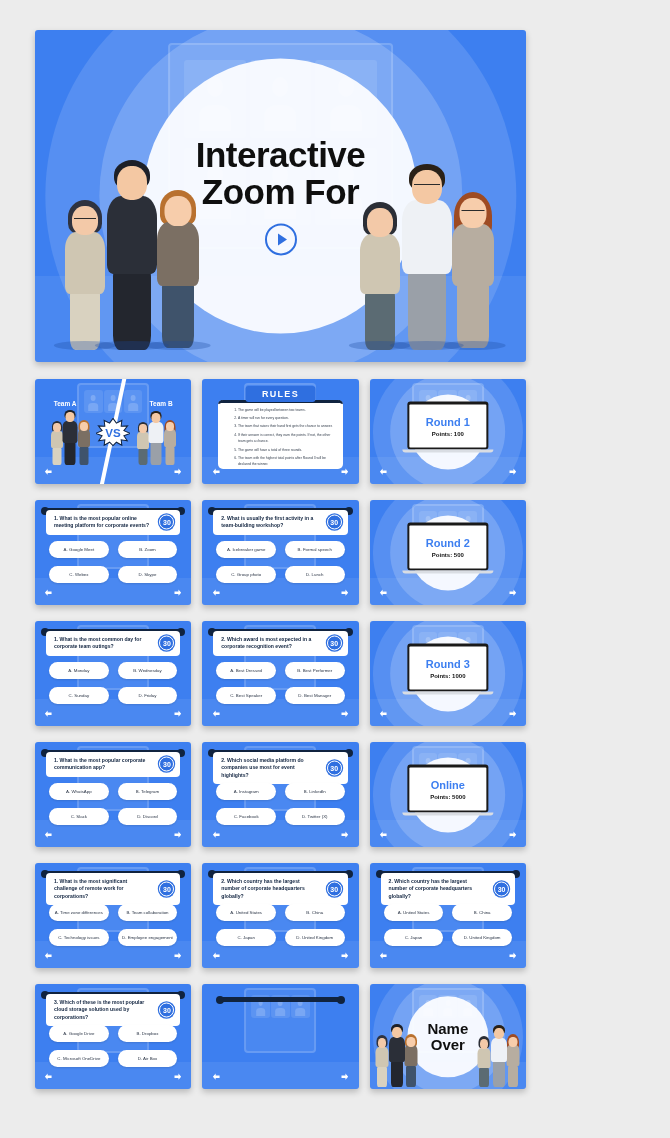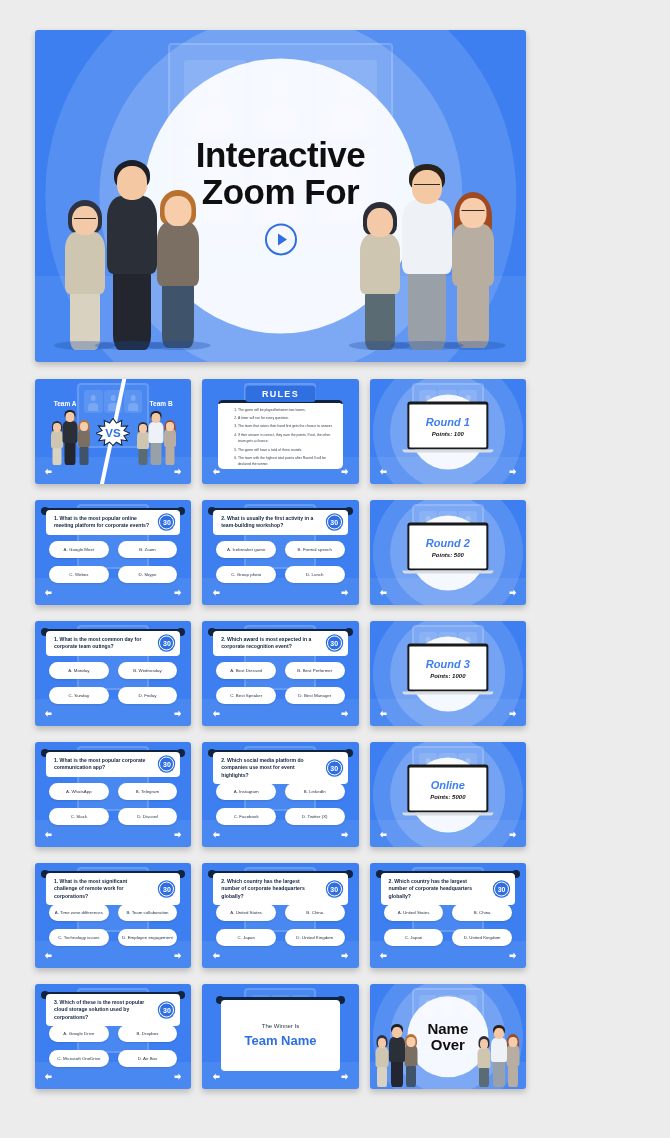--- a/index.html
+++ b/index.html
@@ -196,21 +196,21 @@
     display: flex; align-items: center; justify-content: center;
     font-size: 4.4px; color: #2b3546; font-weight: 500;
     box-shadow: 0 1px 2px rgba(0,0,0,.12);
     text-align: center; padding: 0 4px;
   }
 
   
   .laptop {
     position: absolute; left: 50%; top: 46%;
     transform: translate(-50%,-50%);
-    width: 52%; z-index: 5; font-style: italic;
+    width: 52%; z-index: 5;
   }
   .laptop .screen {
     background: #1a1a1a; border-radius: 3px; padding: 2.5px;
   }
   .laptop .inner {
     background: #fff; border-radius: 1px;
     height: 43px; display: flex; flex-direction: column;
     align-items: center; justify-content: center; gap: 3px;
   }
   .laptop .base {
@@ -913,24 +913,20 @@
     <div class="slide mini">
       <div class="bgart">
           <div class="screenbox">
             <div class="cell"></div>
             <div class="cell"></div>
             <div class="cell"></div>
           </div>
           <div class="desk"></div>
         </div>
       <div class="winner-bar"></div>
-      <div class="winner-card">
-        <div class="winner-lead">The Winner Is</div>
-        <div class="winner-name">Team Name</div>
-      </div>
       <div class="nav-arrow left">
           <svg viewBox="0 0 24 24">
             <path d="M11 4 L4 12 L11 20 L11 15 L21 15 L21 9 L11 9 Z" fill="#fff"></path>
           </svg>
         </div>
       <div class="nav-arrow right">
           <svg viewBox="0 0 24 24">
             <path d="M13 4 L20 12 L13 20 L13 15 L3 15 L3 9 L13 9 Z" fill="#fff"></path>
           </svg>
         </div>

